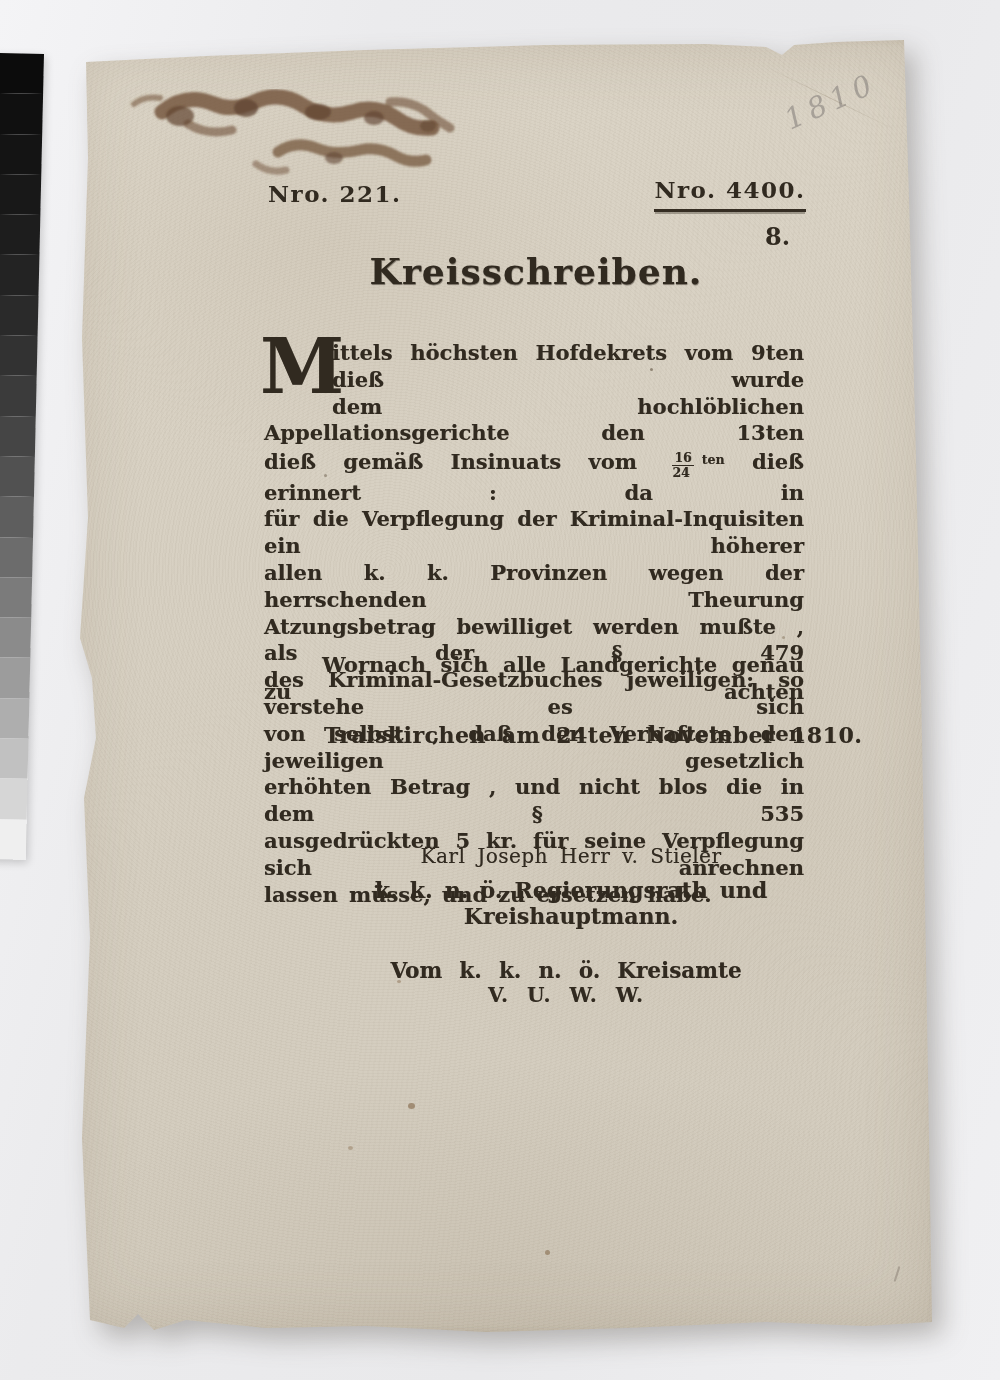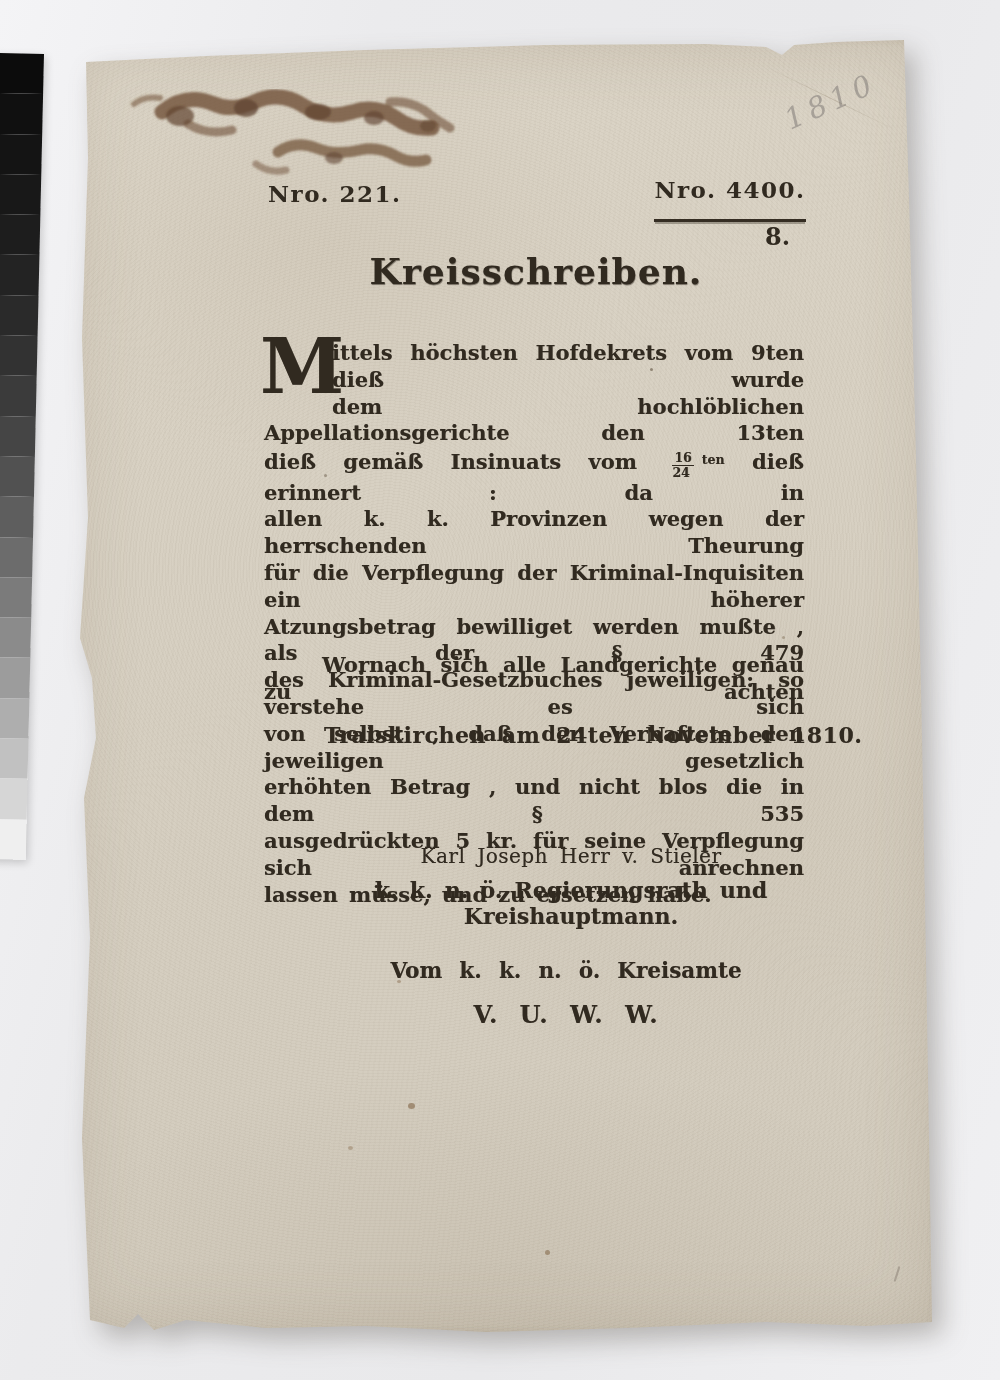--- a/index.html
+++ b/index.html
@@ -34,21 +34,21 @@
     );
     box-shadow:inset 0 0 70px rgba(118,102,76,.22), inset 0 0 8px rgba(118,102,76,.25);
     color:#312a20;
   }
   .paper-wrap{position:absolute;left:0;top:0;width:1000px;height:1380px;
     filter:drop-shadow(10px 12px 13px rgba(70,64,56,.32));}
   
   .nro-left{position:absolute;left:202px;top:142px;font-size:23px;font-weight:bold;letter-spacing:1.5px;}
   .nro-right{position:absolute;left:588px;top:138px;width:152px;text-align:center;
     font-size:23px;font-weight:bold;letter-spacing:1.5px;
-    border-bottom:3px solid #352d23;padding-bottom:16px;
+    border-bottom:3px solid #352d23;padding-bottom:6px;
     box-shadow:0 3px 0 -1px rgba(53,45,35,.35);}
   .page-no{position:absolute;left:620px;top:184px;width:104px;text-align:right;
     font-size:24px;font-weight:bold;}
   .doc-title{position:absolute;left:200px;top:203px;width:540px;text-align:center;
     font-size:36px;line-height:60px;font-weight:bold;letter-spacing:1px;
     text-shadow:0.4px 0.6px 0.8px rgba(49,42,32,.55);}
   
   .body-block{position:absolute;left:198px;top:302px;width:540px;
     font-size:21px;line-height:26.8px;font-weight:bold;word-spacing:.18em;
     text-shadow:0.3px 0.3px 0.5px rgba(49,42,32,.45);}
@@ -68,21 +68,21 @@
   .dateline{position:absolute;left:258px;top:684px;font-size:22px;font-weight:bold;
     word-spacing:.35em;letter-spacing:.5px;text-shadow:0.3px 0.3px 0.5px rgba(49,42,32,.45);}
   
   .sig-block{position:absolute;left:200px;top:806px;width:610px;text-align:center;
     text-shadow:0.3px 0.4px 0.6px rgba(49,42,32,.5);}
   .sig-name{font-size:20px;font-weight:normal;letter-spacing:.5px;word-spacing:.25em;}
   .sig-title{font-size:22px;font-weight:bold;margin-top:9px;word-spacing:.2em;}
   .office-block{position:absolute;left:200px;top:920px;width:600px;text-align:center;
     text-shadow:0.3px 0.4px 0.6px rgba(49,42,32,.5);}
   .office-line1{font-size:21.5px;font-weight:bold;word-spacing:.45em;}
-  .office-line2{font-size:24px;font-weight:bold;margin-top:17px;word-spacing:.5em;letter-spacing:1px;}
+  .office-line2{font-size:20px;font-weight:bold;margin-top:0;word-spacing:.5em;letter-spacing:1px;}
   
   .ink-smudge{position:absolute;left:62px;top:30px;width:360px;height:120px;}
   .pencil-year{position:absolute;left:716px;top:46px;font-size:29px;font-style:italic;
     color:rgba(128,122,118,.55);transform:rotate(-24deg);letter-spacing:6px;
     font-family:"DejaVu Serif","Liberation Serif",serif;}
   .speck{position:absolute;border-radius:50%;}
   .s1{left:342px;top:1065px;width:7px;height:6px;background:rgba(122,91,58,.55);}
   .s2{left:479px;top:1212px;width:5px;height:5px;background:rgba(122,91,58,.5);}
   .s3{left:282px;top:1108px;width:5px;height:4px;background:rgba(122,91,58,.35);}
   .s4{left:584px;top:330px;width:3px;height:3px;background:rgba(80,65,45,.5);}
@@ -159,22 +159,22 @@
 
   <div class="body-block">
     <span class="dropcap">M</span>
     <div class="jl">ittels höchsten Hofdekrets vom 9ten dieß wurde</div>
     <div class="jl">dem hochlöblichen Appellationsgerichte den 13ten</div>
     <div class="jl">
       <span>dieß gemäß Insinuats vom</span>
       <span class="frac"><span class="num">16</span><span class="den">24</span></span><span class="frac-suffix">ten</span>
       <span>dieß erinnert : da in</span>
     </div>
+    <div class="jl">für die Verpflegung der Kriminal-Inquisiten ein höherer</div>
     <div class="jl">allen k. k. Provinzen wegen der herrschenden Theurung</div>
-    <div class="jl">für die Verpflegung der Kriminal-Inquisiten ein höherer</div>
     <div class="jl">Atzungsbetrag bewilliget werden mußte , als der § 479</div>
     <div class="jl">des Kriminal-Gesetzbuches jeweiligen: so verstehe es sich</div>
     <div class="jl">von selbst , daß der Verhaftete den jeweiligen gesetzlich</div>
     <div class="jl">erhöhten Betrag , und nicht blos die in dem § 535</div>
     <div class="jl">ausgedrückten 5 kr. für seine Verpflegung sich anrechnen</div>
     <div class="jl left-last">lassen müsse, und zu ersetzen habe.</div>
   </div>
 
   <div class="closing-block">
     <div class="jl indent">Wornach sich alle Landgerichte genau zu achten</div>

